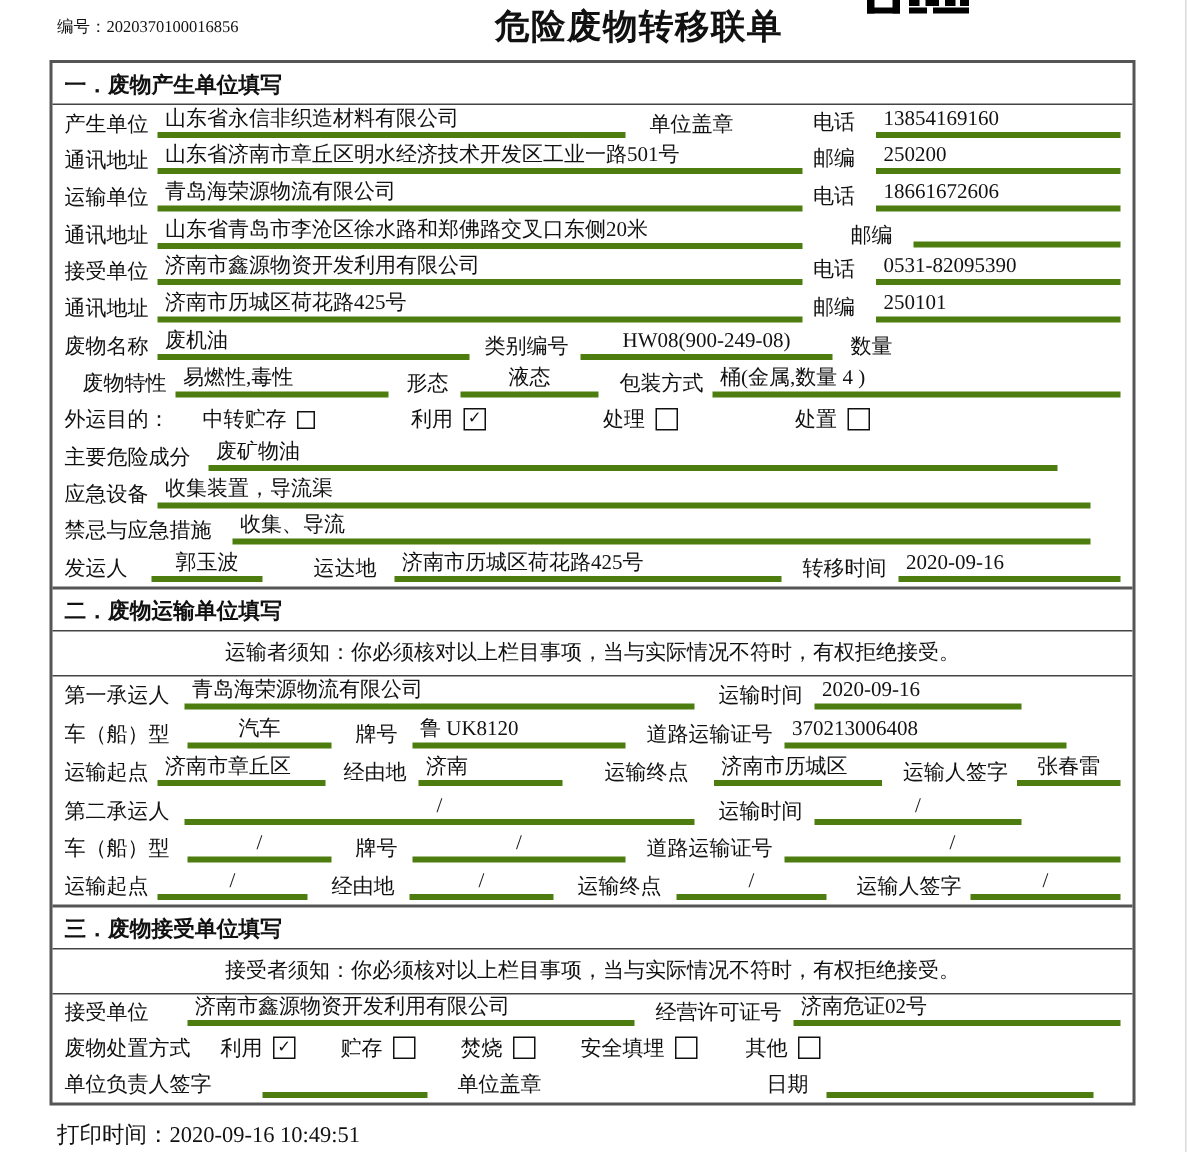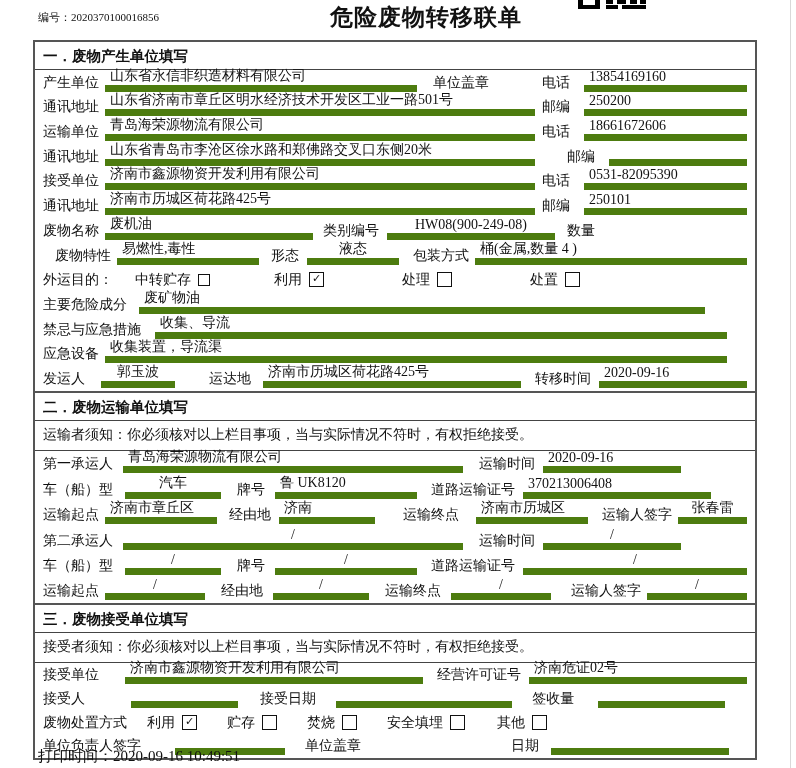--- a/index.html
+++ b/index.html
@@ -11,30 +11,30 @@
   .hdr-title{position:absolute;left:330px;top:2px;font-size:23px;font-weight:bold;letter-spacing:1px;white-space:nowrap;}
   .qr{position:absolute;left:578px;top:0;width:68px;height:9px;}
   .qr div{position:absolute;background:#000;}
   .page-edge{position:absolute;left:790px;top:0;bottom:0;width:1px;background:#d9d9d9;}
 
   .tbl{position:absolute;left:33px;top:40px;width:724px;border:2px solid #555;background:#fff;box-sizing:border-box;}
   .sec{box-sizing:border-box;}
   .sec + .sec{border-top:2px solid #555;}
   .sech{font-weight:bold;font-size:14.5px;padding:5px 8px 3px 8px;border-bottom:1.5px solid #444;
         font-family:"Liberation Sans","DejaVu Sans",sans-serif;}
-  .note{font-size:14px;padding:5px 8px 6px 8px;border-bottom:1.5px solid #444;}
+  .note{font-size:14px;padding:5px 8px 6px 8px;border-bottom:1.5px solid #444;text-align:center;}
 
   .fr{display:flex;align-items:flex-end;height:24.7px;padding:0 8px 3px 8px;font-size:14px;box-sizing:border-box;}
   .s2 .fr{height:25.4px;}
   .s3 .fr{height:23.8px;}
   .lbl{white-space:nowrap;flex-shrink:0;}
-  .u{border-bottom:7px solid #4d7c0f;padding:0 5px;white-space:nowrap;overflow:hidden;box-sizing:border-box;min-height:17px;}
+  .u{border-bottom:4px solid #4d7c0f;padding:0 5px;white-space:nowrap;overflow:hidden;box-sizing:border-box;min-height:17px;}
   .ctr{text-align:center;}
   .grow{flex:1;}
-  .telg{display:flex;align-items:flex-end;width:205px;margin-left:auto;flex-shrink:0;}
+  .telg{display:flex;align-items:center;width:205px;margin-left:auto;flex-shrink:0;}
   .telg .lbl{width:34px;margin-right:8px;}
   .telg .u{flex:1;}
 
   .cb{width:13px;height:13px;border:1px solid #111;display:inline-block;margin-left:7px;margin-bottom:2px;
       font-size:11px;line-height:12px;text-align:center;flex-shrink:0;
       font-family:"DejaVu Sans","Liberation Sans",sans-serif;}
   .cb.sm{width:10px;height:10px;margin-bottom:3px;}
 
   .footer{position:absolute;left:38px;top:747px;font-size:15px;white-space:nowrap;}
 </style>
@@ -145,27 +145,27 @@
       <span class="lbl" style="margin-left:78px;">处置</span>
       <span class="cb"></span>
     </div>
 
     <div class="fr">
       <span class="lbl" style="width:96px;">主要危险成分</span>
       <span class="u grow" style="margin-right:42px;">废矿物油</span>
     </div>
 
     <div class="fr">
+      <span class="lbl" style="width:62px;">应急设备</span>
+      <span class="u grow" style="margin-right:20px;">收集装置，导流渠</span>
+    </div>
+
+    <div class="fr">
       <span class="lbl" style="width:112px;">禁忌与应急措施</span>
       <span class="u grow" style="margin-right:20px;">收集、导流</span>
-    </div>
-
-    <div class="fr">
-      <span class="lbl" style="width:62px;">应急设备</span>
-      <span class="u grow" style="margin-right:20px;">收集装置，导流渠</span>
     </div>
 
     <div class="fr">
       <span class="lbl" style="width:50px;">发运人</span>
       <span class="u ctr" style="width:74px;margin-left:8px;">郭玉波</span>
       <span class="lbl" style="margin-left:34px;">运达地</span>
       <span class="u" style="width:258px;margin-left:12px;">济南市历城区荷花路425号</span>
       <span class="lbl" style="margin-left:14px;">转移时间</span>
       <span class="u grow" style="margin-left:8px;">2020-09-16</span>
     </div>
@@ -234,28 +234,20 @@
     <div class="sech">三．废物接受单位填写</div>
     <div class="note">接受者须知：你必须核对以上栏目事项，当与实际情况不符时，有权拒绝接受。</div>
 
     <div class="fr">
       <span class="lbl" style="width:70px;">接受单位</span>
       <span class="u" style="width:298px;margin-left:12px;">济南市鑫源物资开发利用有限公司</span>
       <span class="lbl" style="margin-left:14px;">经营许可证号</span>
       <span class="u grow" style="margin-left:8px;">济南危证02号</span>
     </div>
 
-    <div class="fr">
-      <span class="lbl" style="width:70px;">接受人</span>
-      <span class="u" style="width:108px;margin-left:18px;"></span>
-      <span class="lbl" style="margin-left:22px;">接受日期</span>
-      <span class="u" style="width:178px;margin-left:20px;"></span>
-      <span class="lbl" style="margin-left:20px;">签收量</span>
-      <span class="u" style="width:128px;margin-left:24px;margin-right:22px;"></span>
-    </div>
 
     <div class="fr">
       <span class="lbl" style="width:90px;">废物处置方式</span>
       <span class="lbl" style="margin-left:14px;">利用</span>
       <span class="cb">✓</span>
       <span class="lbl" style="margin-left:30px;">贮存</span>
       <span class="cb"></span>
       <span class="lbl" style="margin-left:30px;">焚烧</span>
       <span class="cb"></span>
       <span class="lbl" style="margin-left:30px;">安全填埋</span>

